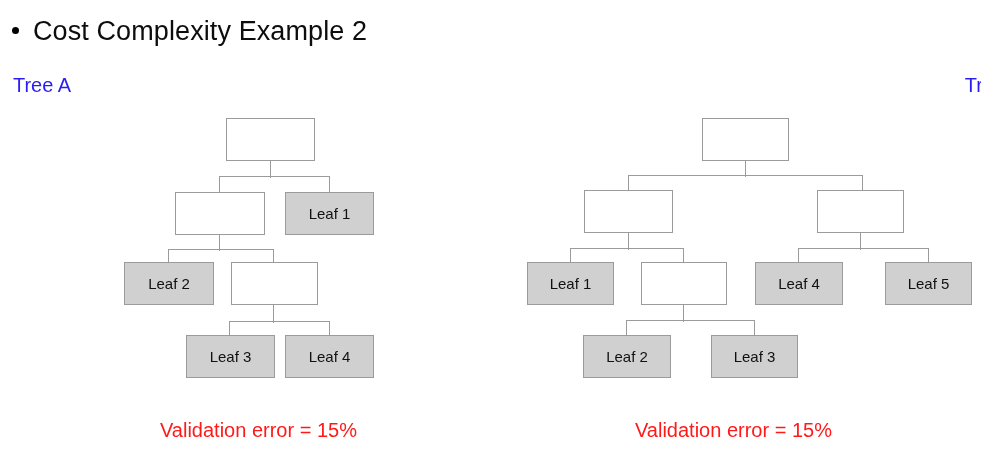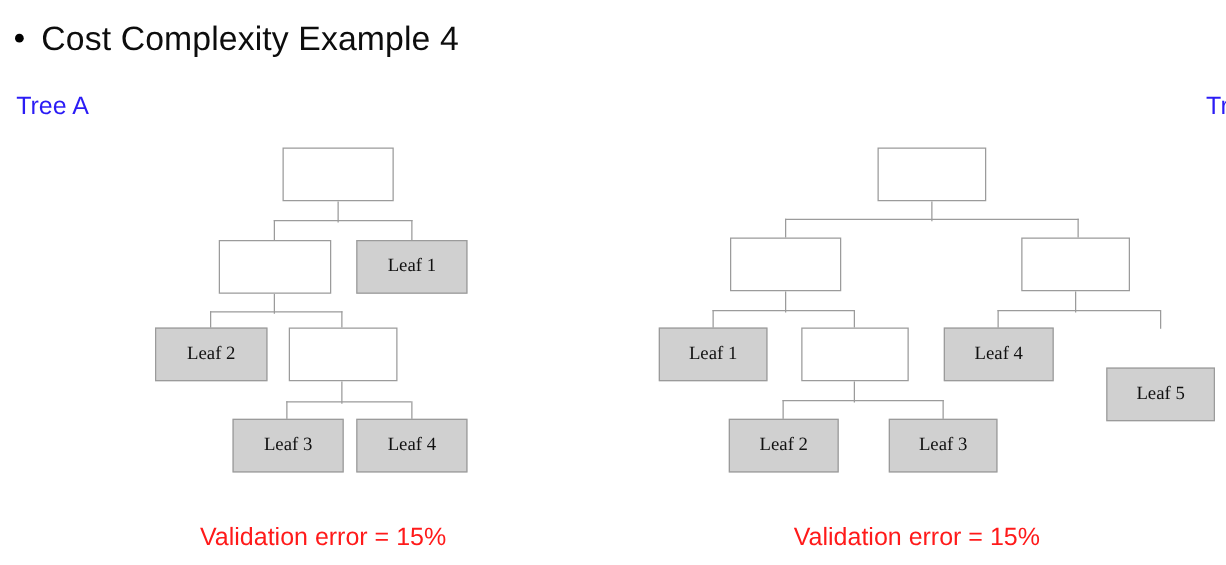--- a/index.html
+++ b/index.html
@@ -81,21 +81,20 @@
     box-sizing: border-box;
     border: 1.3px solid #9b9b9b;
     background: #ffffff;
     display: flex;
     align-items: center;
     justify-content: center;
     font-size: 15px;
     color: #111111;
     white-space: nowrap;
     height: 43px;
-    font-family: Liberation Serif, serif;
   }
   .node.leaf {
     background: #d0d0d0;
   }
   .node-label { pointer-events: none; }
 
   
   .conn {
     position: absolute;
     background: #9b9b9b;
@@ -103,21 +102,21 @@
   .conn.v { width: 1.4px; }
   .conn.h { height: 1.4px; }
 
   .layer { position: absolute; left: 0; top: 0; width: 100%; height: 100%; }
 </style>
 </head>
 <body>
 
 <div class="slide-title">
   <span class="bullet-dot"></span>
-  <span class="slide-title-text">Cost Complexity Example 4</span>
+  <span class="slide-title-text">Cost Complexity Example 2</span>
 </div>
 
 <div class="tree-panel" id="tree-a-panel">
 
   <div class="tree-heading">Tree A</div>
 
   <div class="layer">
 
     <div class="conn v" style="left:258px; top:161px;  height:17px;"></div>
     <div class="conn h" style="left:207px; top:176px;  width:111px;"></div>
@@ -213,21 +212,21 @@
     </div>
 
     <div class="node" style="left:161px; top:262px; width:86px;">
       <span class="node-label"></span>
     </div>
 
     <div class="node leaf" style="left:275px; top:262px; width:88px;">
       <span class="node-label">Leaf 4</span>
     </div>
 
-    <div class="node leaf" style="left:405px; top:262px; width:87px;margin-top:32px;">
+    <div class="node leaf" style="left:405px; top:262px; width:87px;">
       <span class="node-label">Leaf 5</span>
     </div>
 
     <div class="node leaf" style="left:103px; top:335px; width:88px;">
       <span class="node-label">Leaf 2</span>
     </div>
 
     <div class="node leaf" style="left:231px; top:335px; width:87px;">
       <span class="node-label">Leaf 3</span>
     </div>

